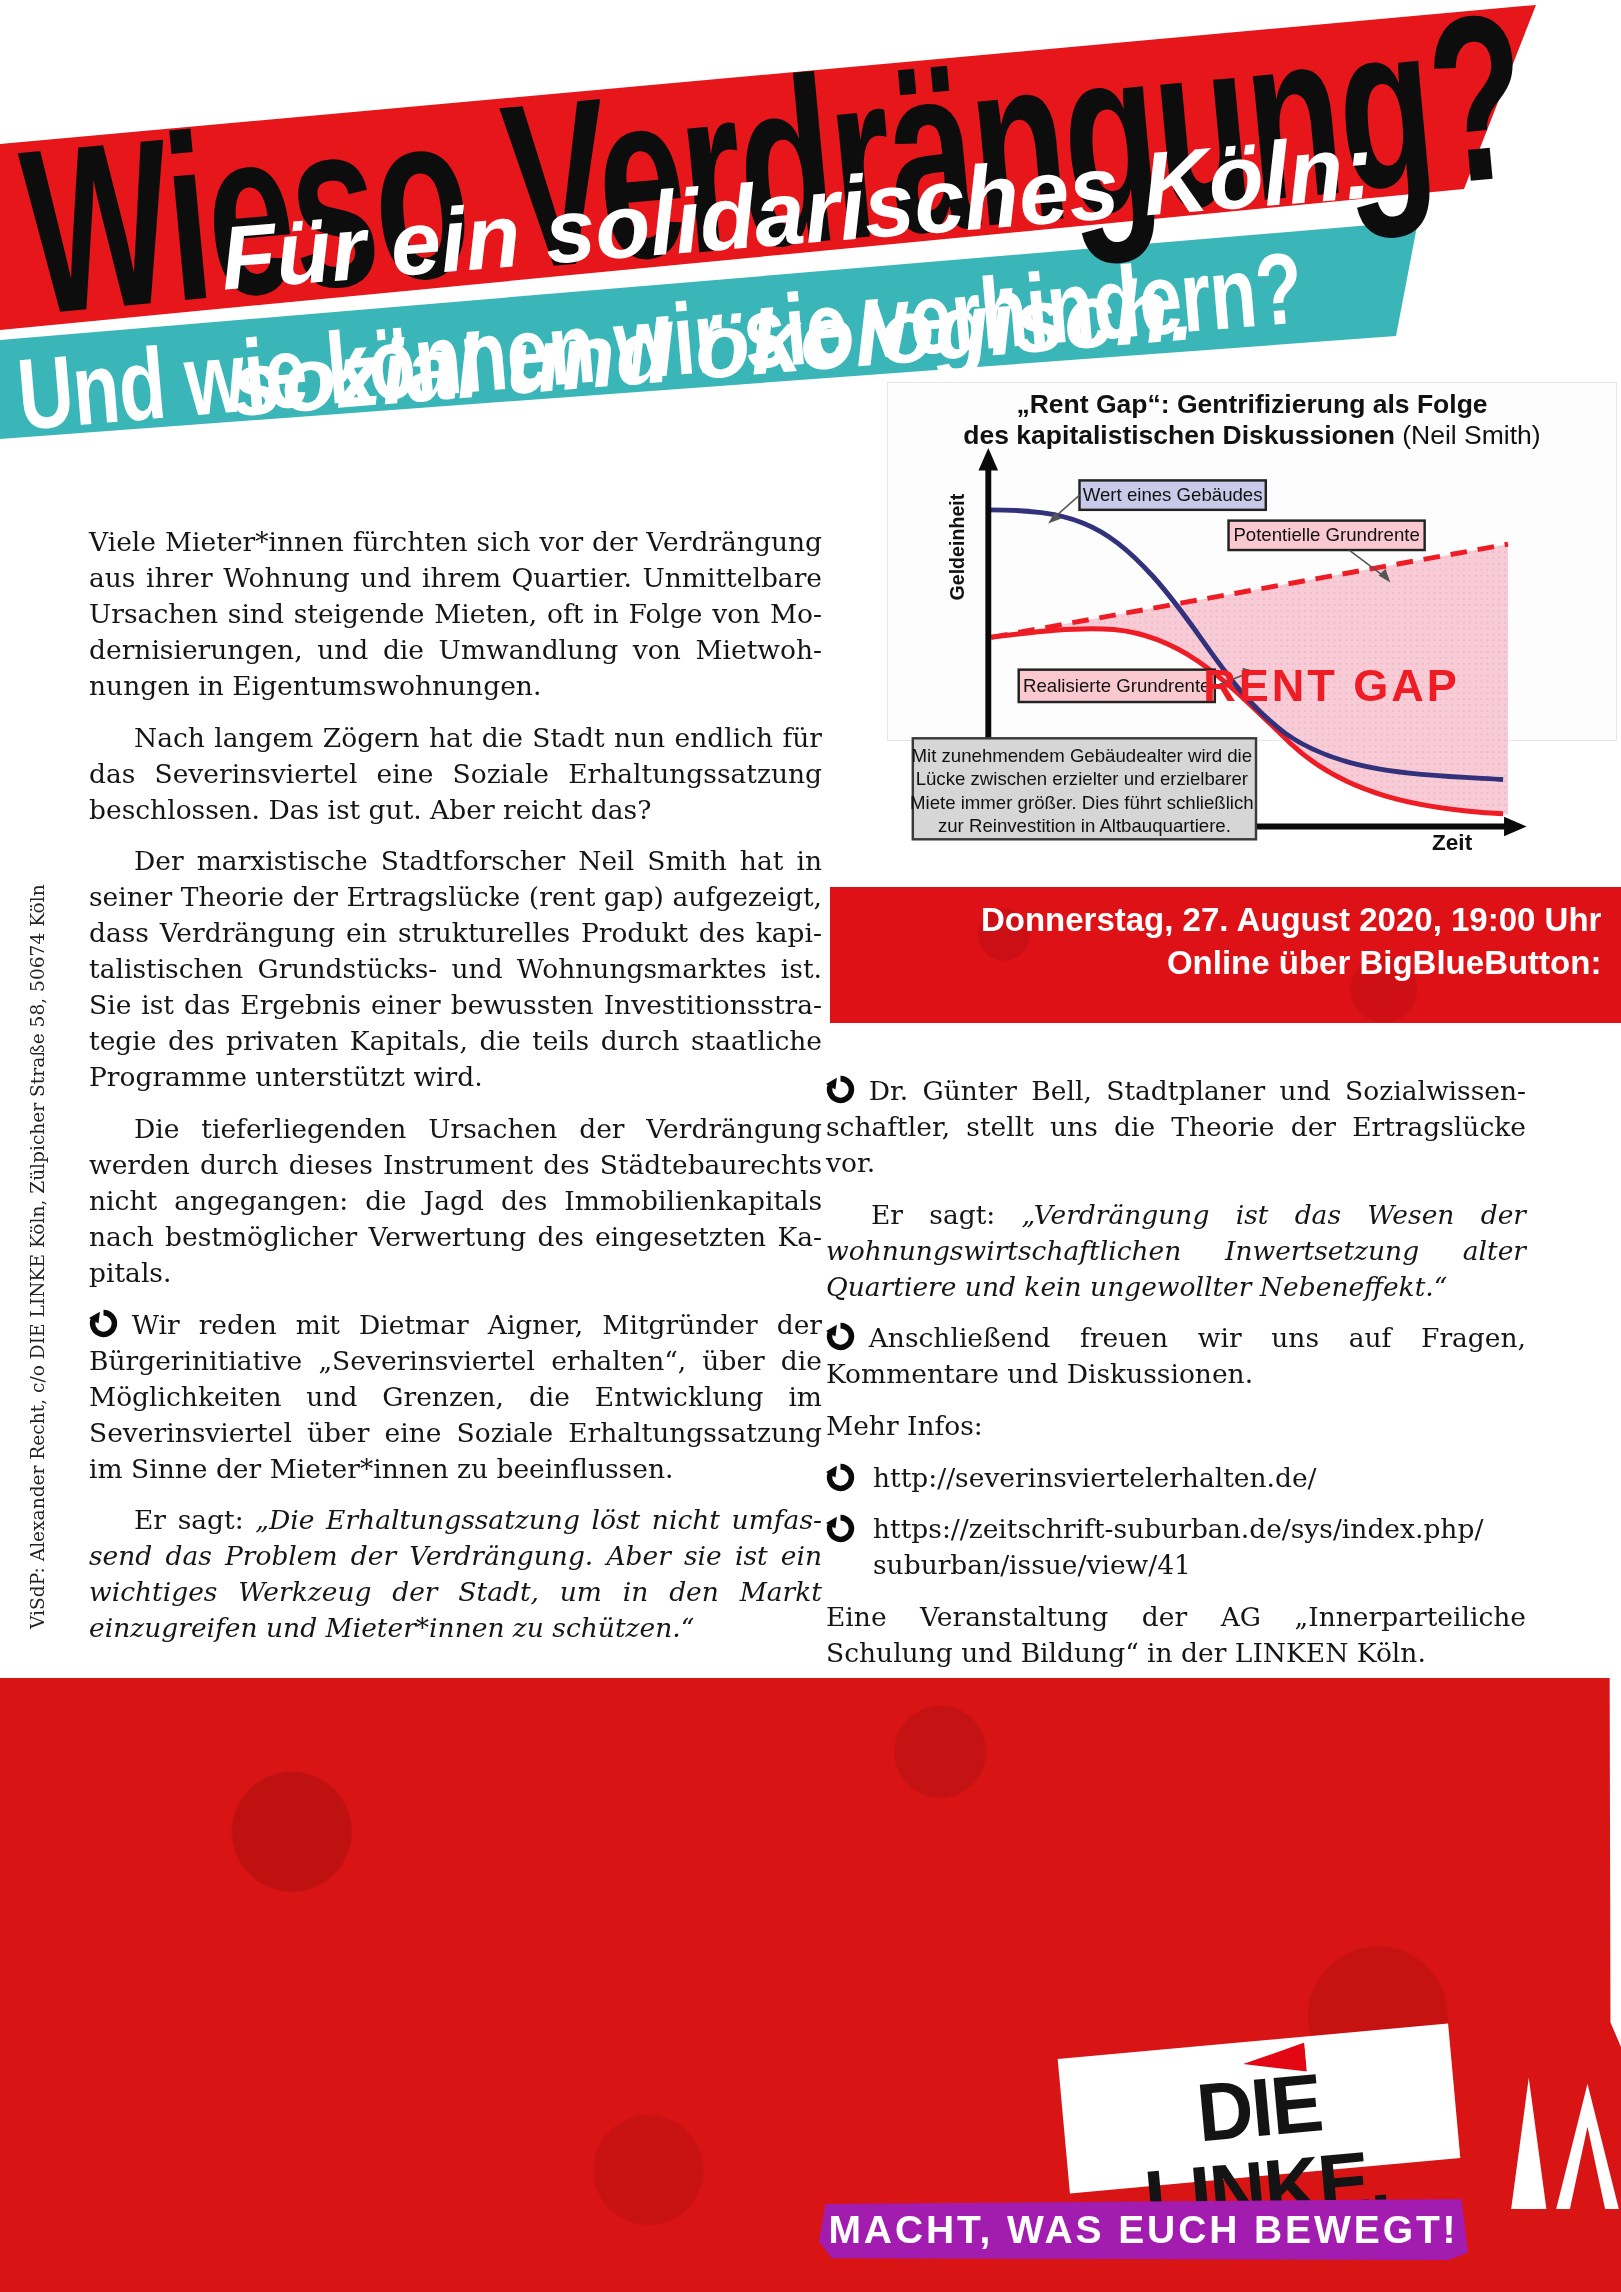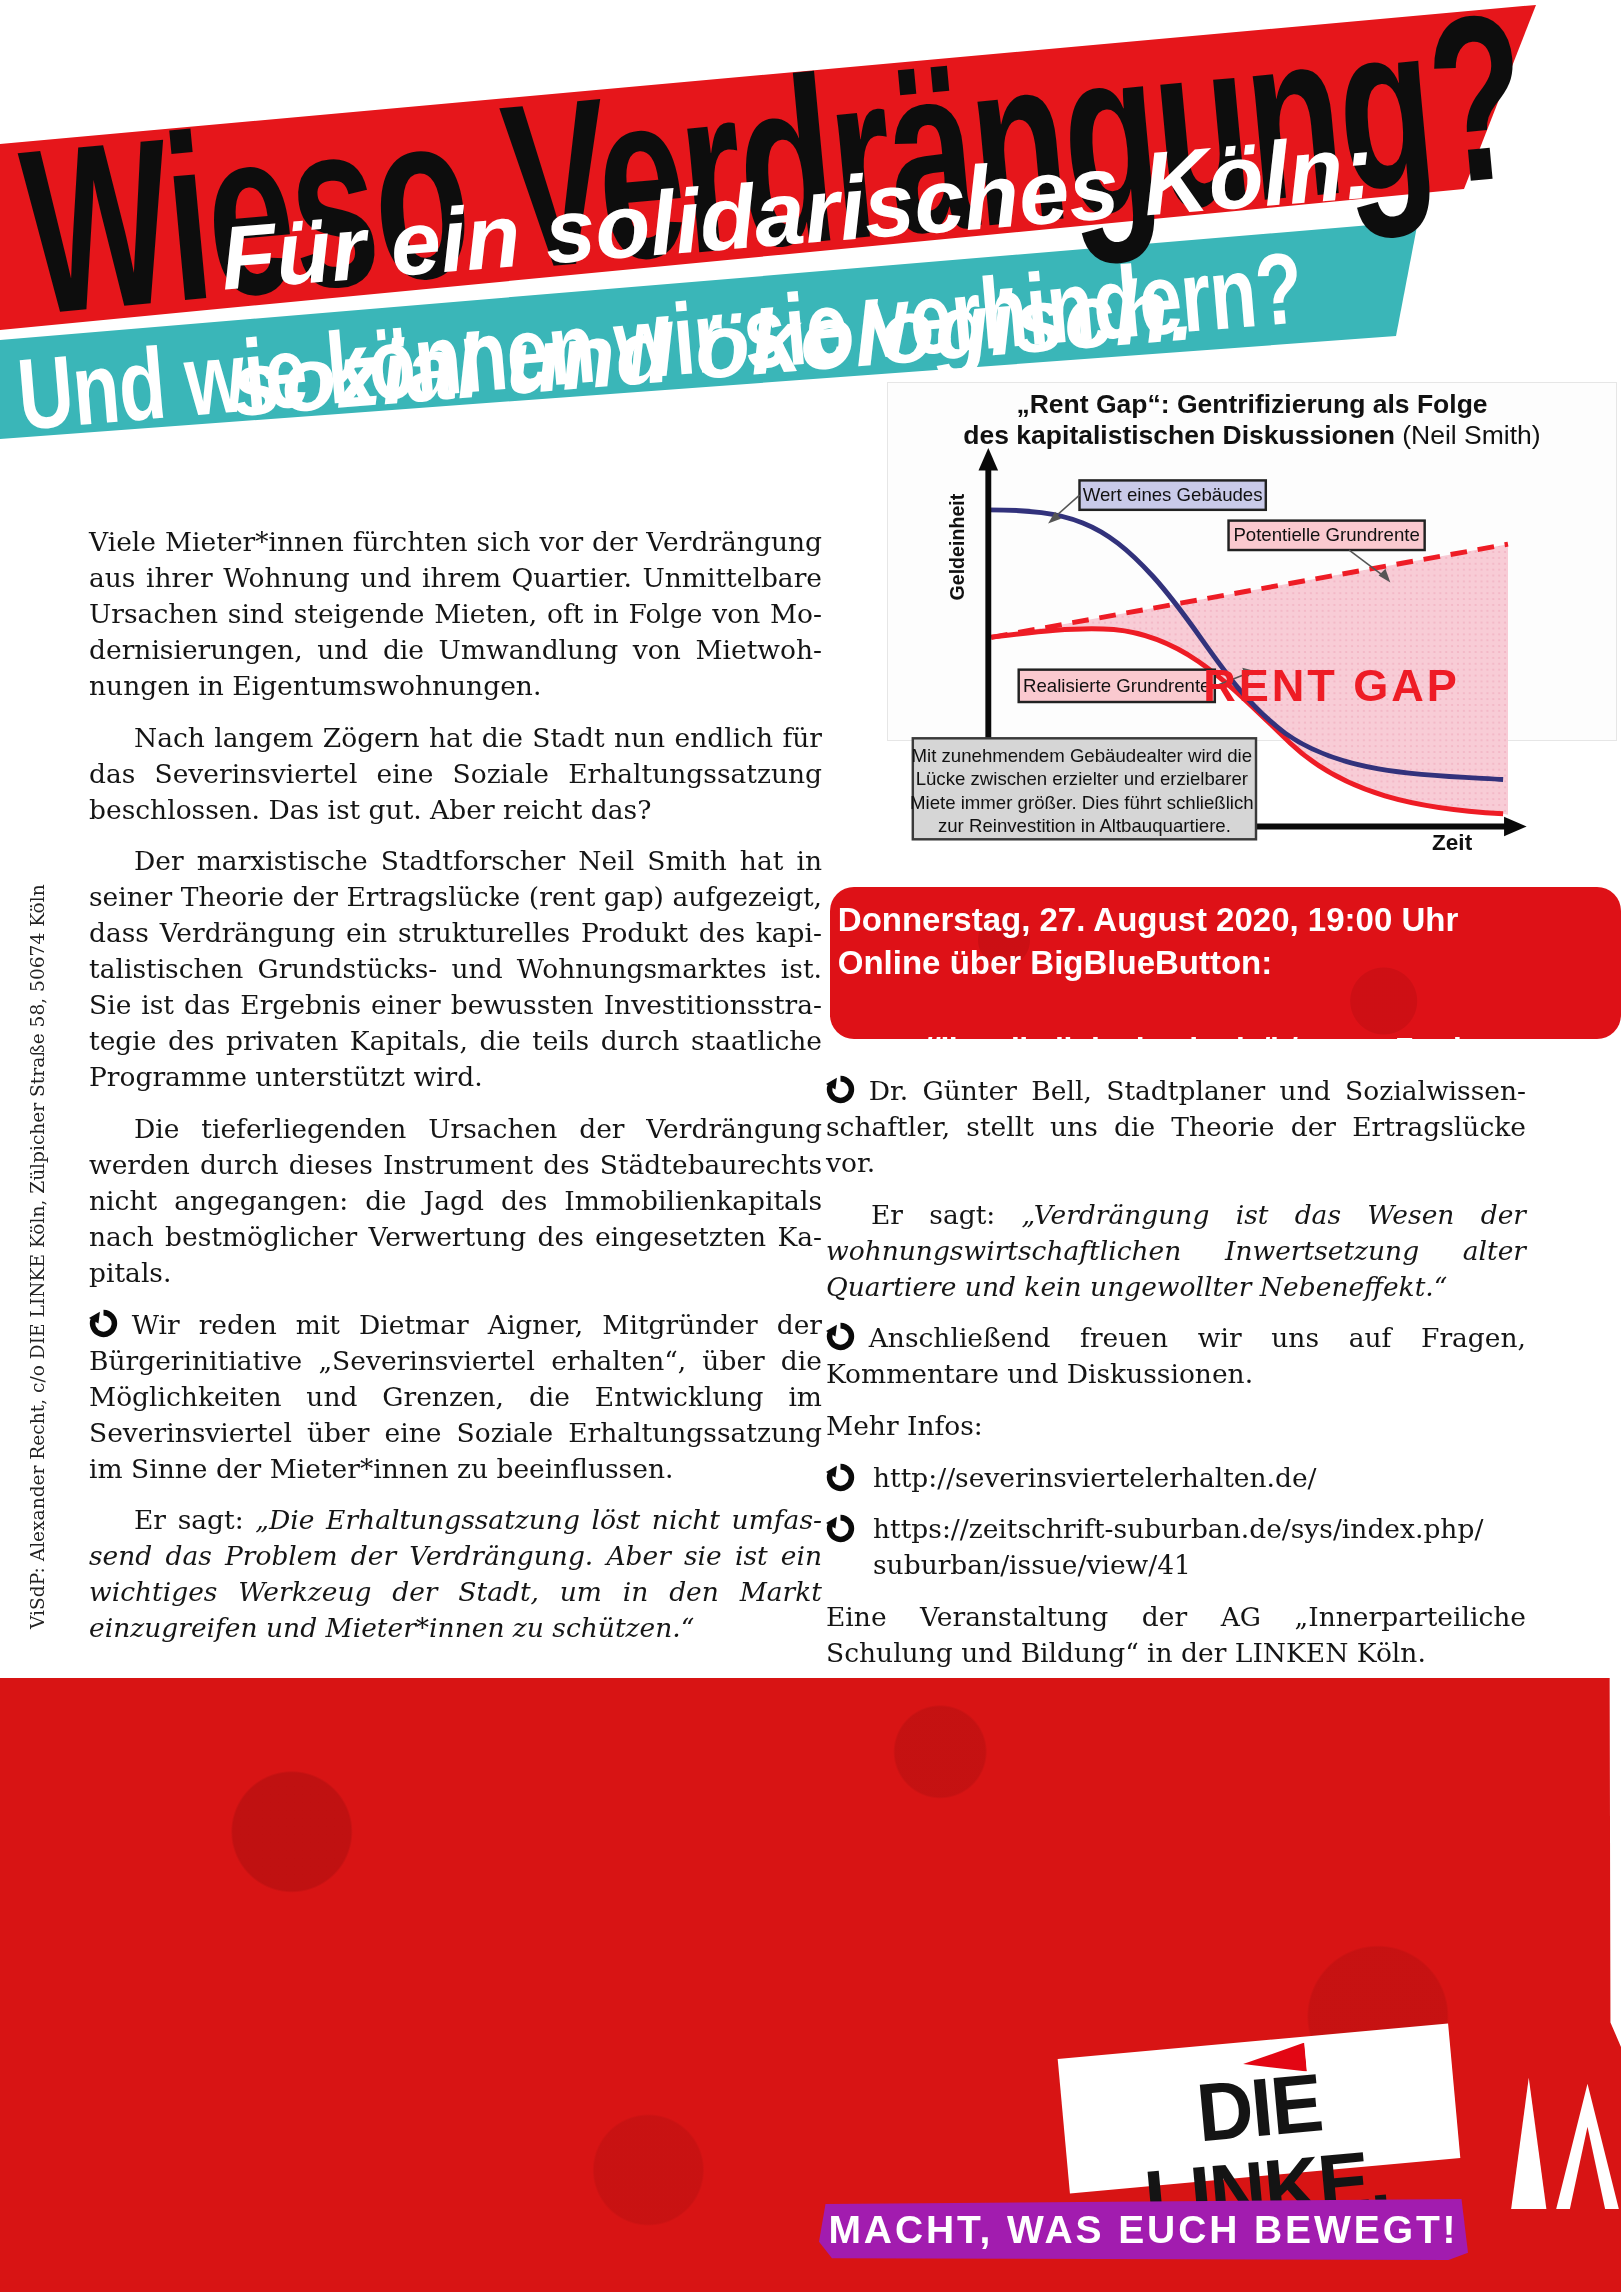--- a/index.html
+++ b/index.html
@@ -25,26 +25,26 @@
   
   .chart{position:absolute;left:887px;top:382px;width:730px;height:359px;
     background:#fdfdfd;border:1px solid #e6e6e6;box-sizing:border-box;z-index:2;}
   .chart-title{width:100%;text-align:center;padding-top:5.9px;
     font-family:"Liberation Sans",sans-serif;font-weight:bold;font-size:26.5px;
     line-height:31px;color:#111;}
   .chart-title .normal{font-weight:normal;}
   .plot{position:absolute;left:14.7px;top:61px;}
 
   
-  .event{position:absolute;left:830px;top:887px;width:791px;height:152px;
+  .event{position:absolute;left:830px;top:887px;width:791px;height:136px;
     background:#de1117;z-index:3;color:#fff;
     background-image:radial-gradient(circle at 22% 35%,rgba(90,0,0,.14) 0 25.5px,rgba(0,0,0,0) 26.5px),
                      radial-gradient(circle at 70% 75%,rgba(90,0,0,.12) 0 33px,rgba(0,0,0,0) 34px);
-    font-family:"Liberation Sans",sans-serif;font-weight:bold;text-align:left;
-    box-sizing:border-box;padding:10.8px 19.6px 0 7.8px;border-radius:24px;}
+    font-family:"Liberation Sans",sans-serif;font-weight:bold;text-align:right;
+    box-sizing:border-box;padding:10.8px 19.6px 0 7.8px;}
   .event .l1,.event .l2{font-size:33px;line-height:43px;}
   .event .l3{font-size:32px;line-height:45px;letter-spacing:-0.5px;margin-top:43px;}
 
   
   .col{position:absolute;color:#151515;font-size:26.5px;line-height:36px;
     text-align:justify;hyphens:auto;-webkit-hyphens:auto;}
   .col-left{left:65px;top:524px;width:733px;margin-left:24px;}
   .col-right{left:826px;top:1073px;width:700px;}
   .col p{margin:0 0 15.7px 0;}
   .indent{text-indent:45px;}

